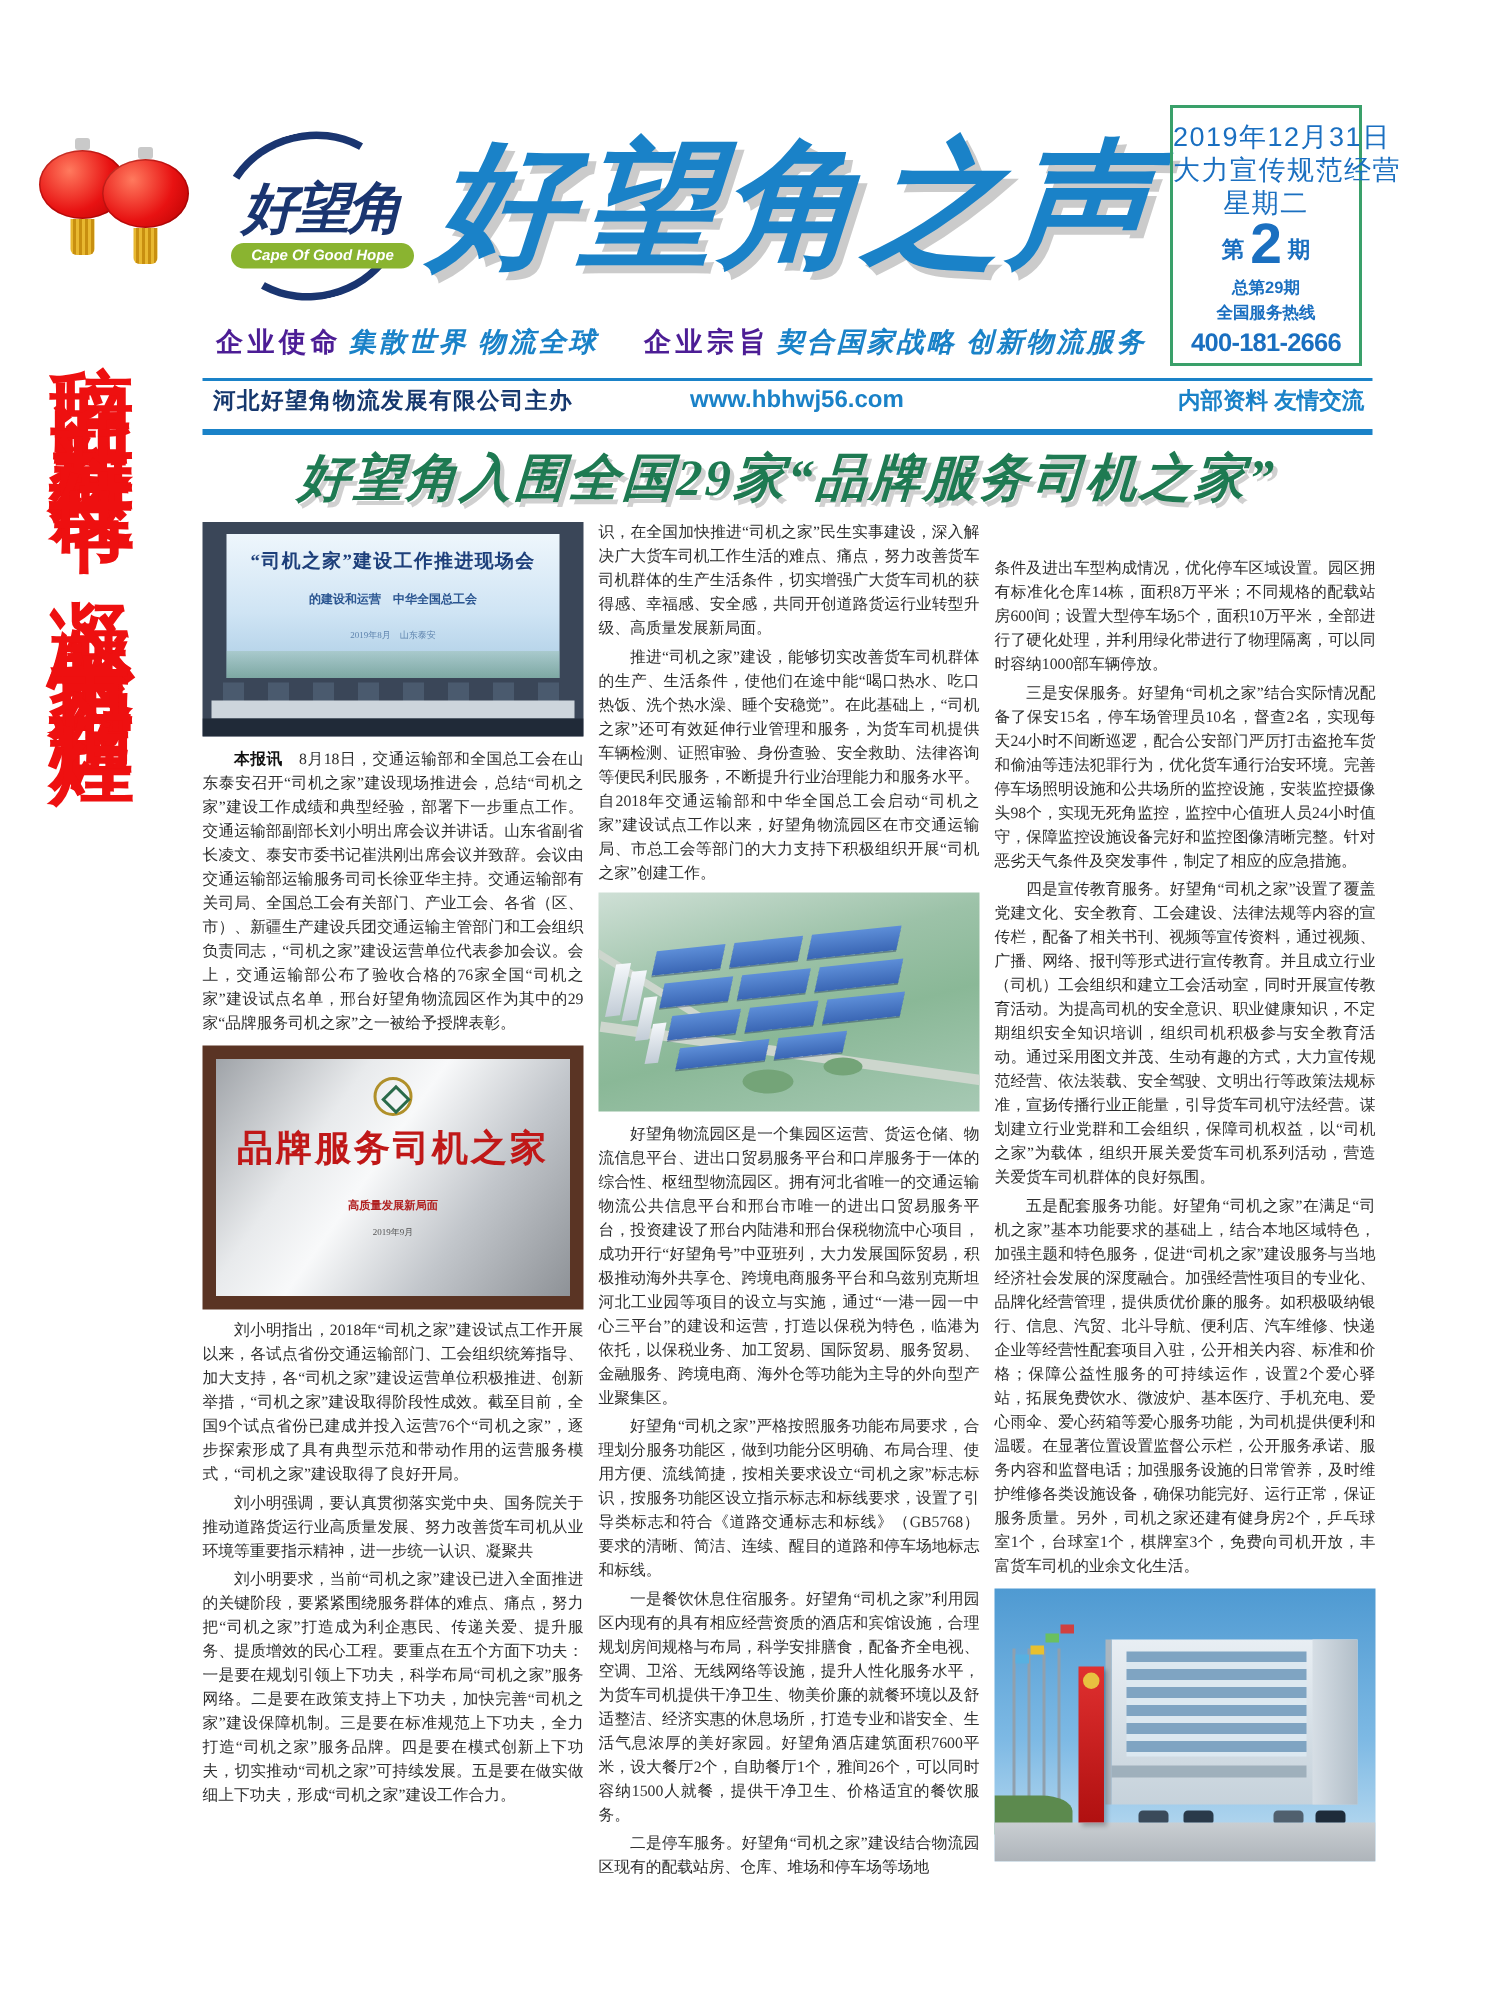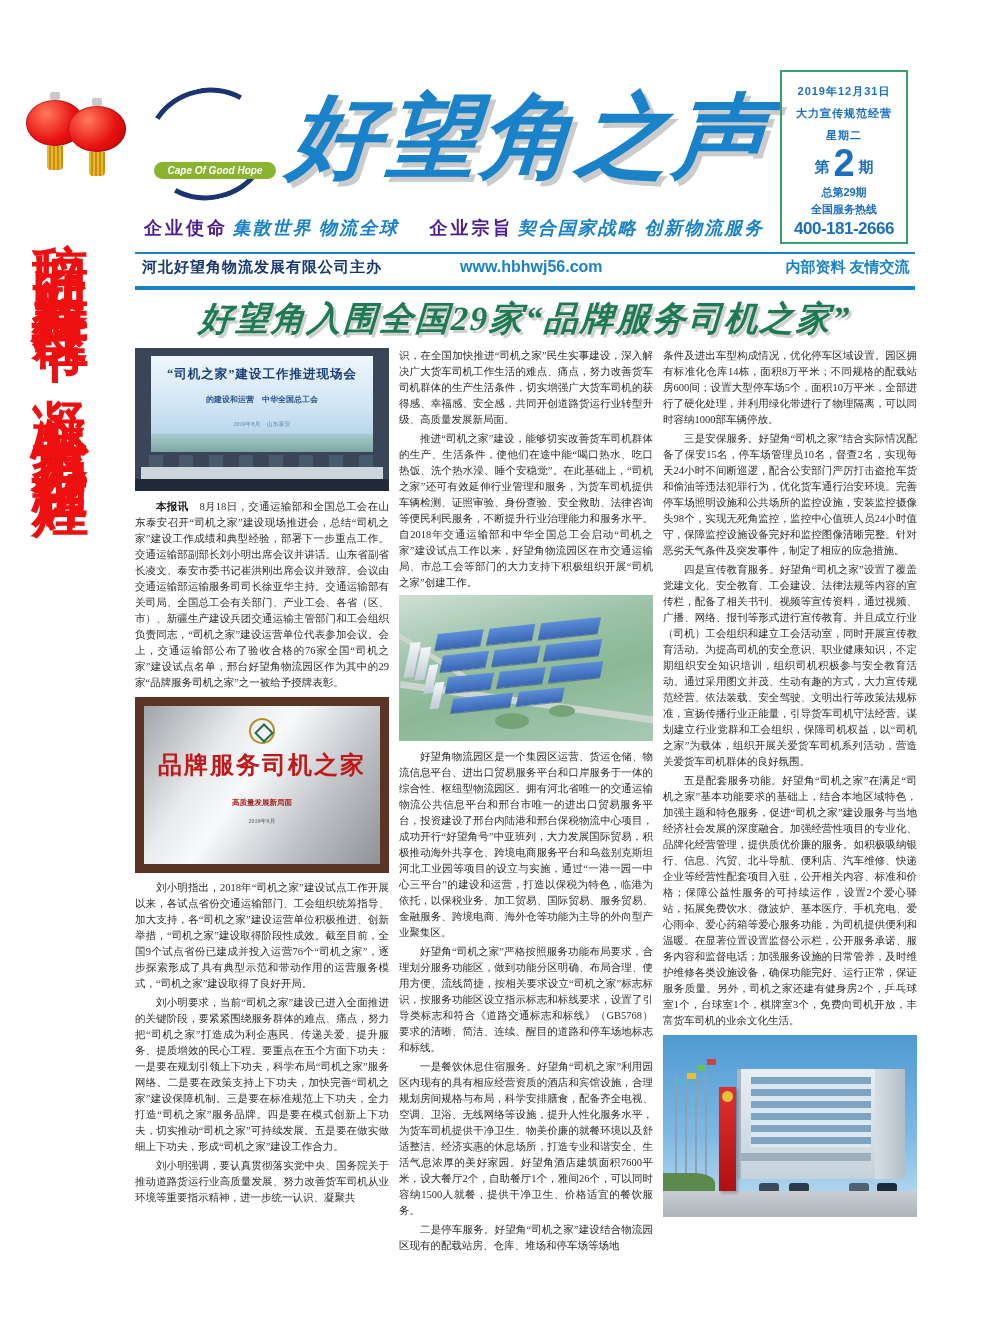--- a/index.html
+++ b/index.html
@@ -38,42 +38,42 @@
     font-size:92px; line-height:150px; color:#1a82c8; letter-spacing:4px; transform:skewX(-4deg);
     text-shadow:5px 5px 0 rgba(140,140,140,.45); white-space:nowrap; }
 
   .slogan-row { position:absolute; left:144px; top:216px; width:630px; white-space:nowrap; }
   .slogan-label { color:#4c1d95; font-weight:bold; font-size:18px; letter-spacing:3px; }
   .slogan-text { color:#1a82c8; font-weight:bold; font-style:italic; font-family:"Liberation Serif",serif;
     font-size:18px; letter-spacing:2px; margin-right:26px; }
 
   .issue-box { position:absolute; left:780px; top:70px; width:128px; height:174px;
     border:2px solid #3aa06a; padding-top:8px; text-align:center; color:#1a6fc0; }
-  .issue-box .ib-line { font-weight:bold; font-size:11px; line-height:22px; letter-spacing:1px; white-space:nowrap; }
+  .issue-box .ib-line { font-weight:normal; font-size:18px; line-height:22px; letter-spacing:1px; white-space:nowrap; }
   .issue-box .ib-issue { font-weight:bold; font-size:15px; line-height:34px; }
   .issue-box .ib-issue .big-no { font-size:38px; vertical-align:-4px; padding:0 4px; }
   .issue-box .ib-small { font-weight:bold; font-size:11px; line-height:17px; }
   .issue-box .ib-phone { font-weight:bold; font-size:17px; line-height:22px; letter-spacing:-0.5px; }
 
   .thin-rule { position:absolute; left:135px; top:252px; width:780px; height:2px; background:#1a82c8; }
   .thick-rule { position:absolute; left:135px; top:286px; width:780px; height:4px; background:#1a82c8; }
   .publisher { position:absolute; left:142px; top:258px; font-weight:bold; font-size:15px; color:#16386e; letter-spacing:1px; }
   .website { position:absolute; left:460px; top:258px; font-weight:bold; font-size:16px; color:#1a82c8; }
   .note { position:absolute; left:780px; top:258px; width:135px; text-align:center; font-weight:bold; font-size:15px; color:#1a82c8; white-space:nowrap; }
 
   
   .headline { position:absolute; left:135px; top:296px; width:780px; text-align:center;
     font-family:"Liberation Serif",serif; font-weight:900; font-style:italic;
     font-size:34px; color:#1e7a52; letter-spacing:2px; transform:skewX(-3deg);
     text-shadow:3px 3px 0 rgba(150,150,150,.45); white-space:nowrap; }
 
   
   .col { position:absolute; top:348px; width:254px; font-family:"Liberation Serif","DejaVu Serif",serif;
     font-size:10.5px; line-height:16px; color:#2e2e2e; text-align:justify; }
-  .col-1 { left:135px; } .col-2 { left:399px; } .col-3 { left:663px; }
+  .col-1 { left:135px; } .col-2 { left:399px; } .col-3 { left:663px;margin-top:24px; }
   .col p { text-indent:2em; margin-bottom:3px; }
   .col p.cont { text-indent:0; }
   .lead { font-weight:bold; font-family:"Liberation Sans",sans-serif; color:#111; }
 
   
   .photo-meeting { position:relative; width:254px; height:143px; background:#3a4658; margin-bottom:7px; overflow:hidden; }
   .pm-screen { position:absolute; left:16px; top:8px; right:16px; height:96px;
     background:linear-gradient(180deg,#eef6fc 0%, #cfe4f4 55%, #a9cbe4 100%); text-align:center; }
   .pm-title { margin-top:10px; font-weight:bold; font-size:12.5px; color:#1d3f7a; letter-spacing:1px; }
   .pm-sub { margin-top:10px; font-size:8px; color:#2a5590; font-weight:bold; }
@@ -137,20 +137,21 @@
     <div class="lantern two"></div>
   </div>
 
   <div class="side-banner">
     <div class="vert-line">辞旧迎新共度佳节</div>
     <div class="vert-line second">凝心聚力再创辉煌</div>
   </div>
 
   <div class="logo">
     <div class="logo-ring"></div>
+    <div class="logo-name">好望角</div>
     <div class="logo-pill">Cape Of Good Hope</div>
   </div>
 
   <div class="paper-title">好望角之声</div>
 
   <div class="slogan-row">
     <span class="slogan-label">企业使命</span>
     <span class="slogan-text">集散世界  物流全球</span>
     <span class="slogan-label">企业宗旨</span>
     <span class="slogan-text">契合国家战略  创新物流服务</span>
@@ -189,22 +190,22 @@
     <p><span class="lead">本报讯</span><span>　8月18日，交通运输部和全国总工会在山东泰安召开“司机之家”建设现场推进会，总结“司机之家”建设工作成绩和典型经验，部署下一步重点工作。交通运输部副部长刘小明出席会议并讲话。山东省副省长凌文、泰安市委书记崔洪刚出席会议并致辞。会议由交通运输部运输服务司司长徐亚华主持。交通运输部有关司局、全国总工会有关部门、产业工会、各省（区、市）、新疆生产建设兵团交通运输主管部门和工会组织负责同志，“司机之家”建设运营单位代表参加会议。会上，交通运输部公布了验收合格的76家全国“司机之家”建设试点名单，邢台好望角物流园区作为其中的29家“品牌服务司机之家”之一被给予授牌表彰。</span></p>
     <div class="plaque">
       <div class="plaque-plate">
         <span class="plaque-emblem"></span>
         <div class="plaque-title">品牌服务司机之家</div>
         <div class="plaque-org">高质量发展新局面</div>
         <div class="plaque-year">2019年9月</div>
       </div>
     </div>
     <p>刘小明指出，2018年“司机之家”建设试点工作开展以来，各试点省份交通运输部门、工会组织统筹指导、加大支持，各“司机之家”建设运营单位积极推进、创新举措，“司机之家”建设取得阶段性成效。截至目前，全国9个试点省份已建成并投入运营76个“司机之家”，逐步探索形成了具有典型示范和带动作用的运营服务模式，“司机之家”建设取得了良好开局。</p>
+    <p>刘小明强调，要认真贯彻落实党中央、国务院关于推动道路货运行业高质量发展、努力改善货车司机从业环境等重要指示精神，进一步统一认识、凝聚共</p>
     <p>刘小明要求，当前“司机之家”建设已进入全面推进的关键阶段，要紧紧围绕服务群体的难点、痛点，努力把“司机之家”打造成为利企惠民、传递关爱、提升服务、提质增效的民心工程。要重点在五个方面下功夫：一是要在规划引领上下功夫，科学布局“司机之家”服务网络。二是要在政策支持上下功夫，加快完善“司机之家”建设保障机制。三是要在标准规范上下功夫，全力打造“司机之家”服务品牌。四是要在模式创新上下功夫，切实推动“司机之家”可持续发展。五是要在做实做细上下功夫，形成“司机之家”建设工作合力。</p>
-    <p>刘小明强调，要认真贯彻落实党中央、国务院关于推动道路货运行业高质量发展、努力改善货车司机从业环境等重要指示精神，进一步统一认识、凝聚共</p>
   </div>
 
   <div class="col col-2">
     <p class="cont">识，在全国加快推进“司机之家”民生实事建设，深入解决广大货车司机工作生活的难点、痛点，努力改善货车司机群体的生产生活条件，切实增强广大货车司机的获得感、幸福感、安全感，共同开创道路货运行业转型升级、高质量发展新局面。</p>
     <p>推进“司机之家”建设，能够切实改善货车司机群体的生产、生活条件，使他们在途中能“喝口热水、吃口热饭、洗个热水澡、睡个安稳觉”。在此基础上，“司机之家”还可有效延伸行业管理和服务，为货车司机提供车辆检测、证照审验、身份查验、安全救助、法律咨询等便民利民服务，不断提升行业治理能力和服务水平。自2018年交通运输部和中华全国总工会启动“司机之家”建设试点工作以来，好望角物流园区在市交通运输局、市总工会等部门的大力支持下积极组织开展“司机之家”创建工作。</p>
     <div class="photo-aerial">
       <div class="pa-road" style="left:0;top:104px;width:260px;height:7px;transform:rotate(8deg);"></div>
       <div class="pa-road" style="left:-10px;top:60px;width:90px;height:5px;transform:rotate(32deg);"></div>
       <div class="pa-field">
         <div class="pa-roof" style="left:0;top:0;width:46px;height:16px;"></div>

